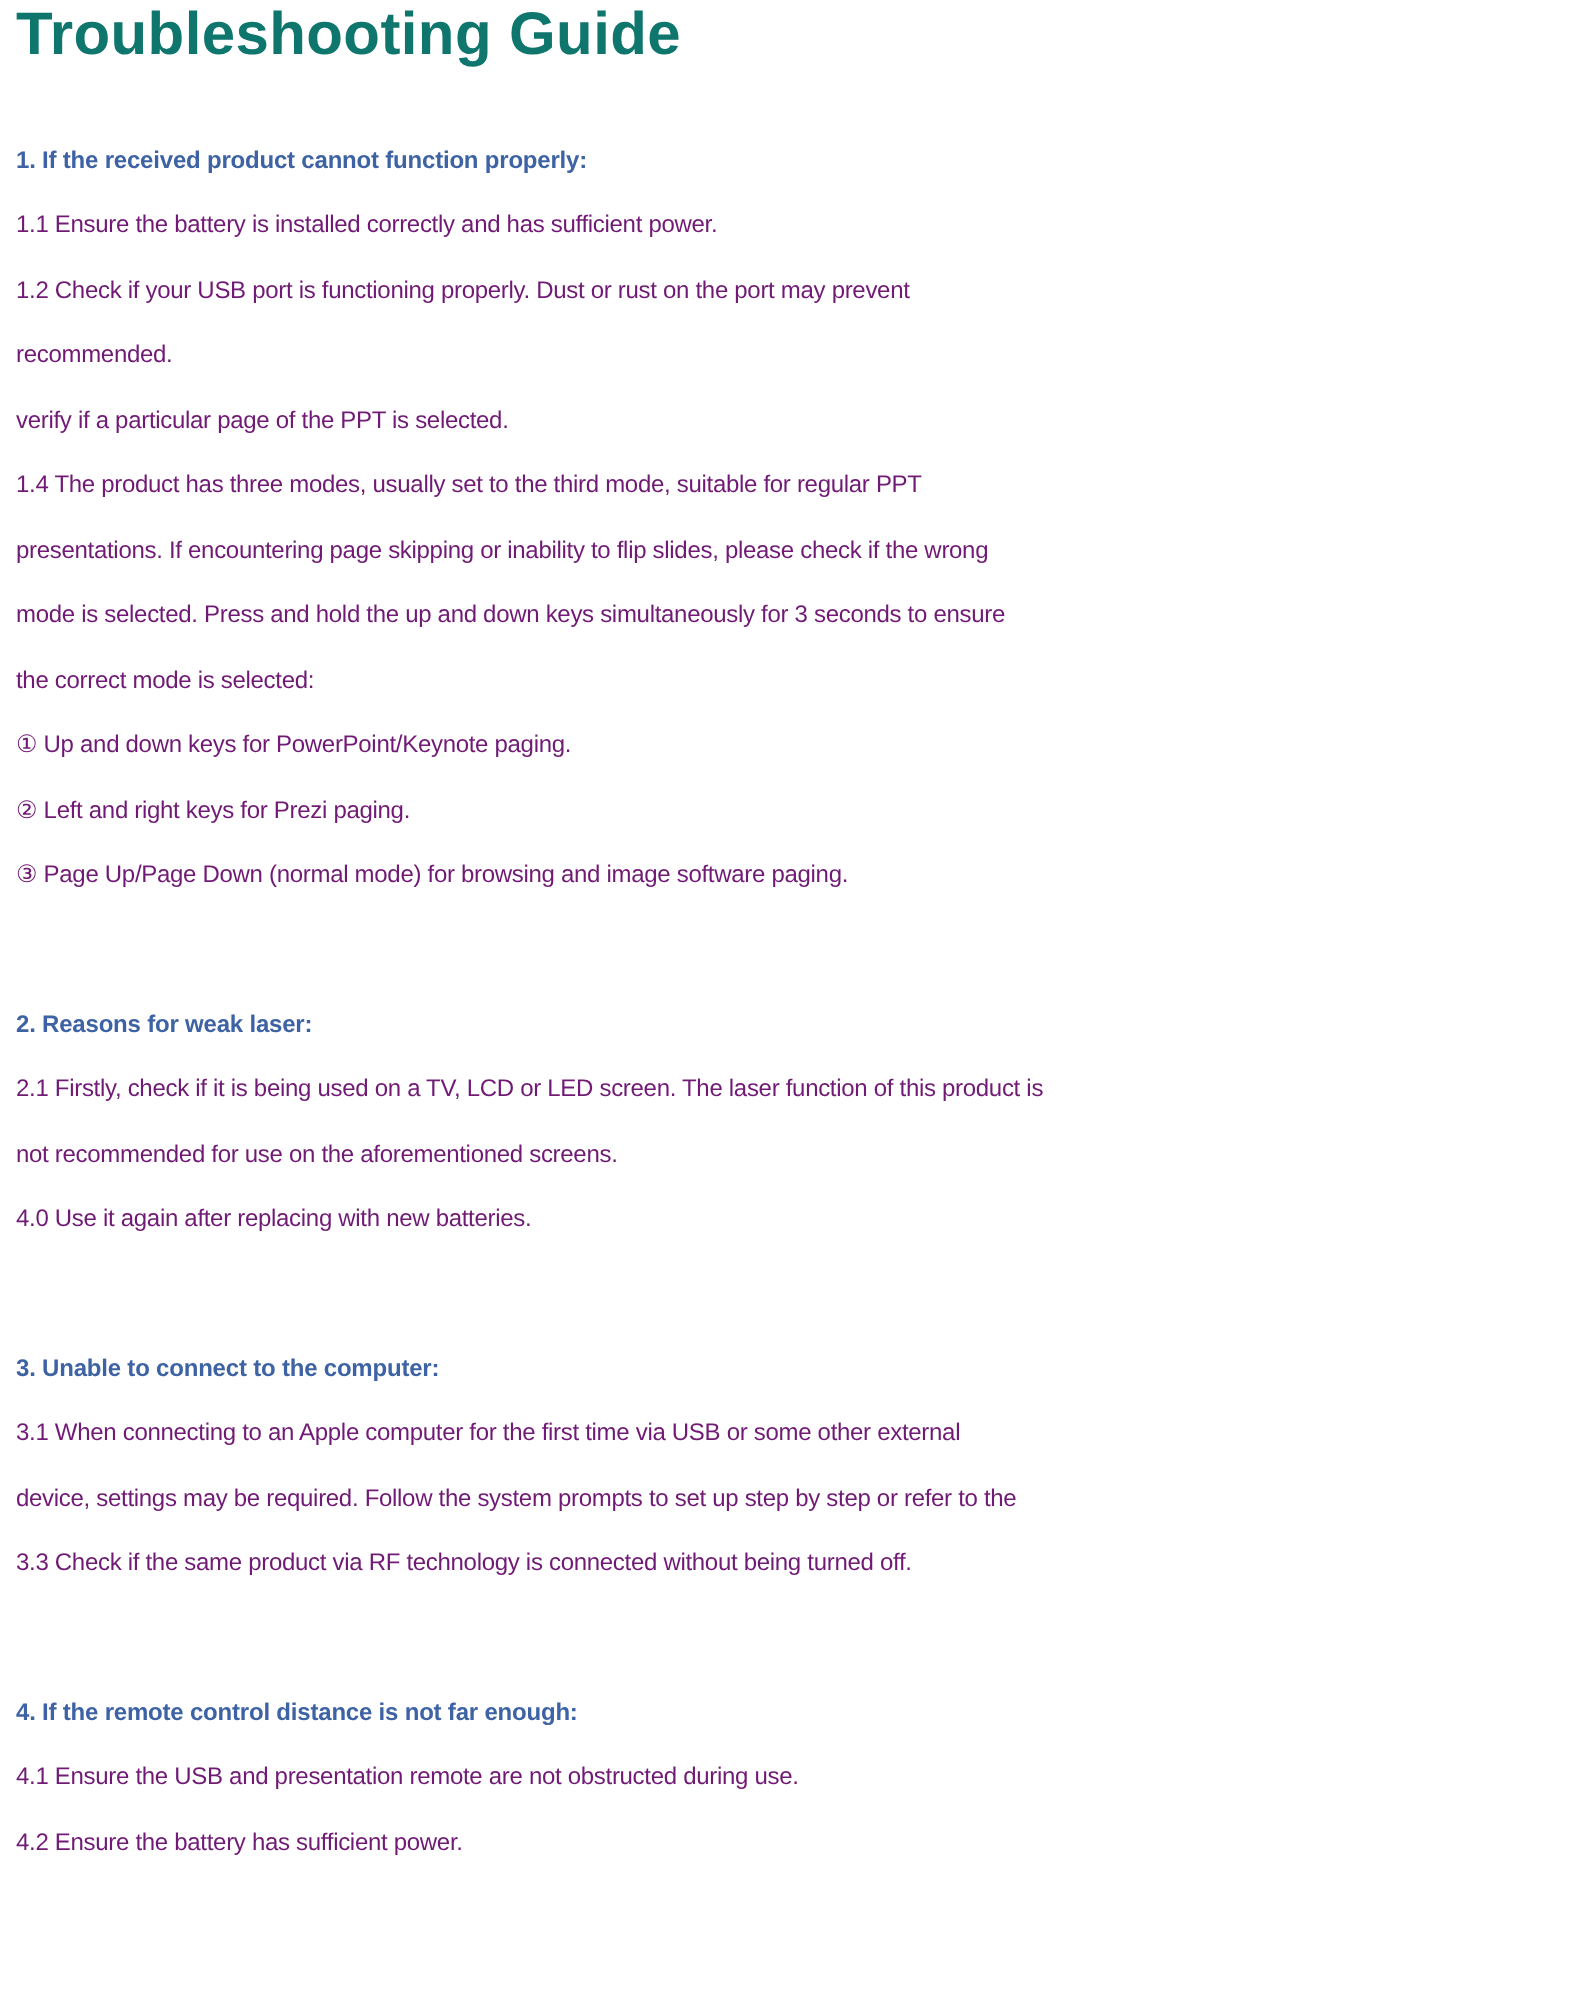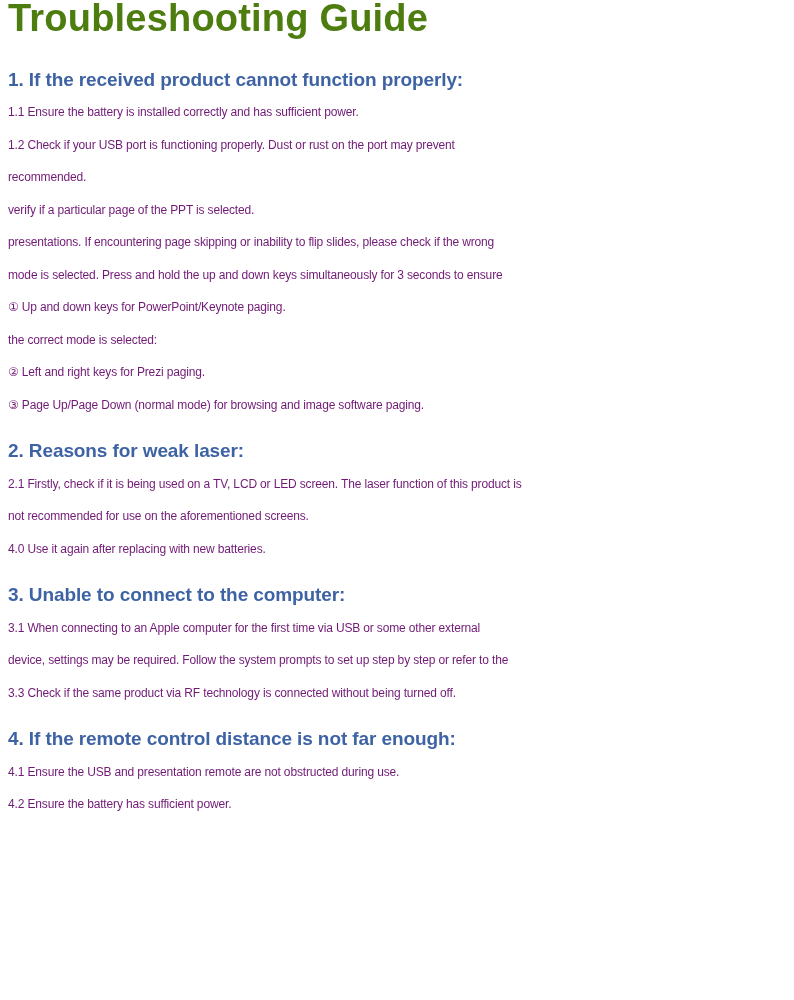--- a/index.html
+++ b/index.html
@@ -12,35 +12,35 @@
     height: 1000px;
     overflow: hidden;
     font-family: "Liberation Sans", "DejaVu Sans", sans-serif;
     color: #1f1f1f;
   }
   .doc {
     padding: 1px 8px 0 8px;
   }
   .doc-title {
     margin: 0;
-    font-size: 38px;
+    font-size: 30px;
     line-height: 34px;
     font-weight: bold;
-    color: #4d7c0f;
+    color: #0f766e;
     letter-spacing: 0.2px;
   }
   .section {
     margin-top: 28.5px;
   }
   .section + .section {
-    margin-top: 14px;
+    margin-top: 42px;
   }
   .section-heading {
     margin: 0;
-    font-size: 19px;
+    font-size: 12px;
     line-height: 32.5px;
     font-weight: bold;
     color: #3e63a4;
     letter-spacing: -0.1px;
   }
   .body-line {
     margin: 0;
     font-size: 12px;
     line-height: 32.5px;
     letter-spacing: -0.15px;
@@ -54,24 +54,25 @@
 <div class="doc">
 
   <h1 class="doc-title">Troubleshooting Guide</h1>
 
   <div class="section">
     <h2 class="section-heading">1. If the received product cannot function properly:</h2>
     <p class="body-line">1.1 Ensure the battery is installed correctly and has sufficient power.</p>
     <p class="body-line">1.2 Check if your USB port is functioning properly. Dust or rust on the port may prevent</p>
     <p class="body-line">recommended.</p>
     <p class="body-line">verify if a particular page of the PPT is selected.</p>
+    <p class="body-line">1.4 The product has three modes, usually set to the third mode, suitable for regular PPT</p>
     <p class="body-line">presentations. If encountering page skipping or inability to flip slides, please check if the wrong</p>
     <p class="body-line">mode is selected. Press and hold the up and down keys simultaneously for 3 seconds to ensure</p>
+    <p class="body-line">the correct mode is selected:</p>
     <p class="body-line">① Up and down keys for PowerPoint/Keynote paging.</p>
-    <p class="body-line">the correct mode is selected:</p>
     <p class="body-line">② Left and right keys for Prezi paging.</p>
     <p class="body-line">③ Page Up/Page Down (normal mode) for browsing and image software paging.</p>
   </div>
 
   <div class="section">
     <h2 class="section-heading">2. Reasons for weak laser:</h2>
     <p class="body-line">2.1 Firstly, check if it is being used on a TV, LCD or LED screen. The laser function of this product is</p>
     <p class="body-line">not recommended for use on the aforementioned screens.</p>
     <p class="body-line">4.0 Use it again after replacing with new batteries.</p>
   </div>

